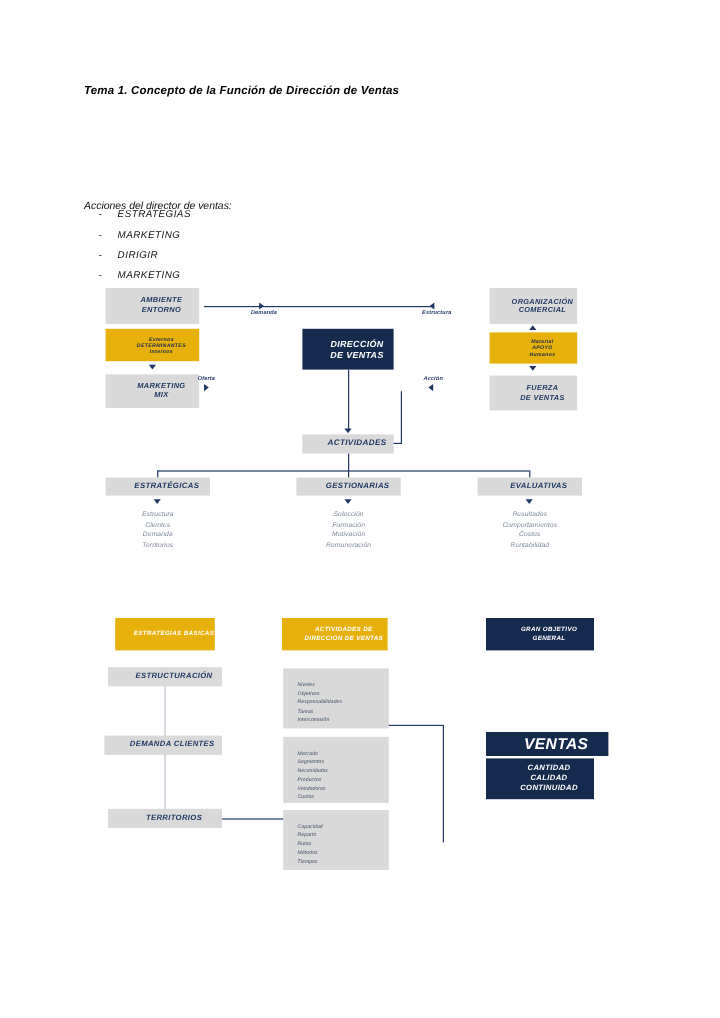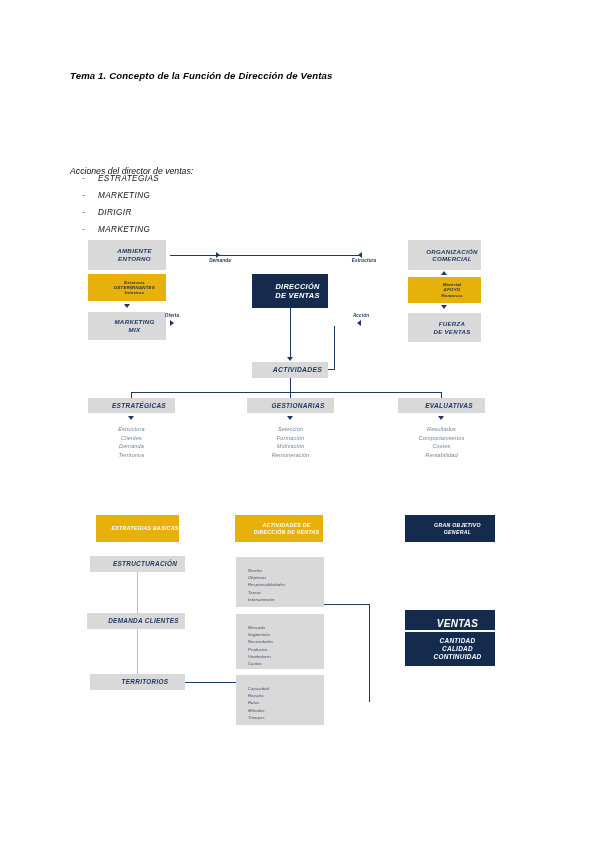--- a/index.html
+++ b/index.html
@@ -311,21 +311,21 @@
     <span>Rutas</span>
     <span>Métodos</span>
     <span>Tiempos</span>
   </div>
 
   <div class="ln h" style="left:185px; top:682px; width:51px;"></div>
 
   <div class="ln h" style="left:324px; top:604px; width:45px;"></div>
   <div class="ln v" style="left:369px; top:604px; height:98px;"></div>
 
-  <div class="box navy" style="left:405px; top:610px; width:90px; height:20px; font-size:10px;justify-content:flex-end;">
+  <div class="box navy" style="left:405px; top:610px; width:102px; height:20px; font-size:13px;">
     <span>VENTAS</span>
   </div>
   <div class="box navy" style="left:405px; top:632px; width:90px; height:34px; font-size:6.4px;">
     <span>CANTIDAD</span>
     <span>CALIDAD</span>
     <span>CONTINUIDAD</span>
   </div>
 
 </div>
 

